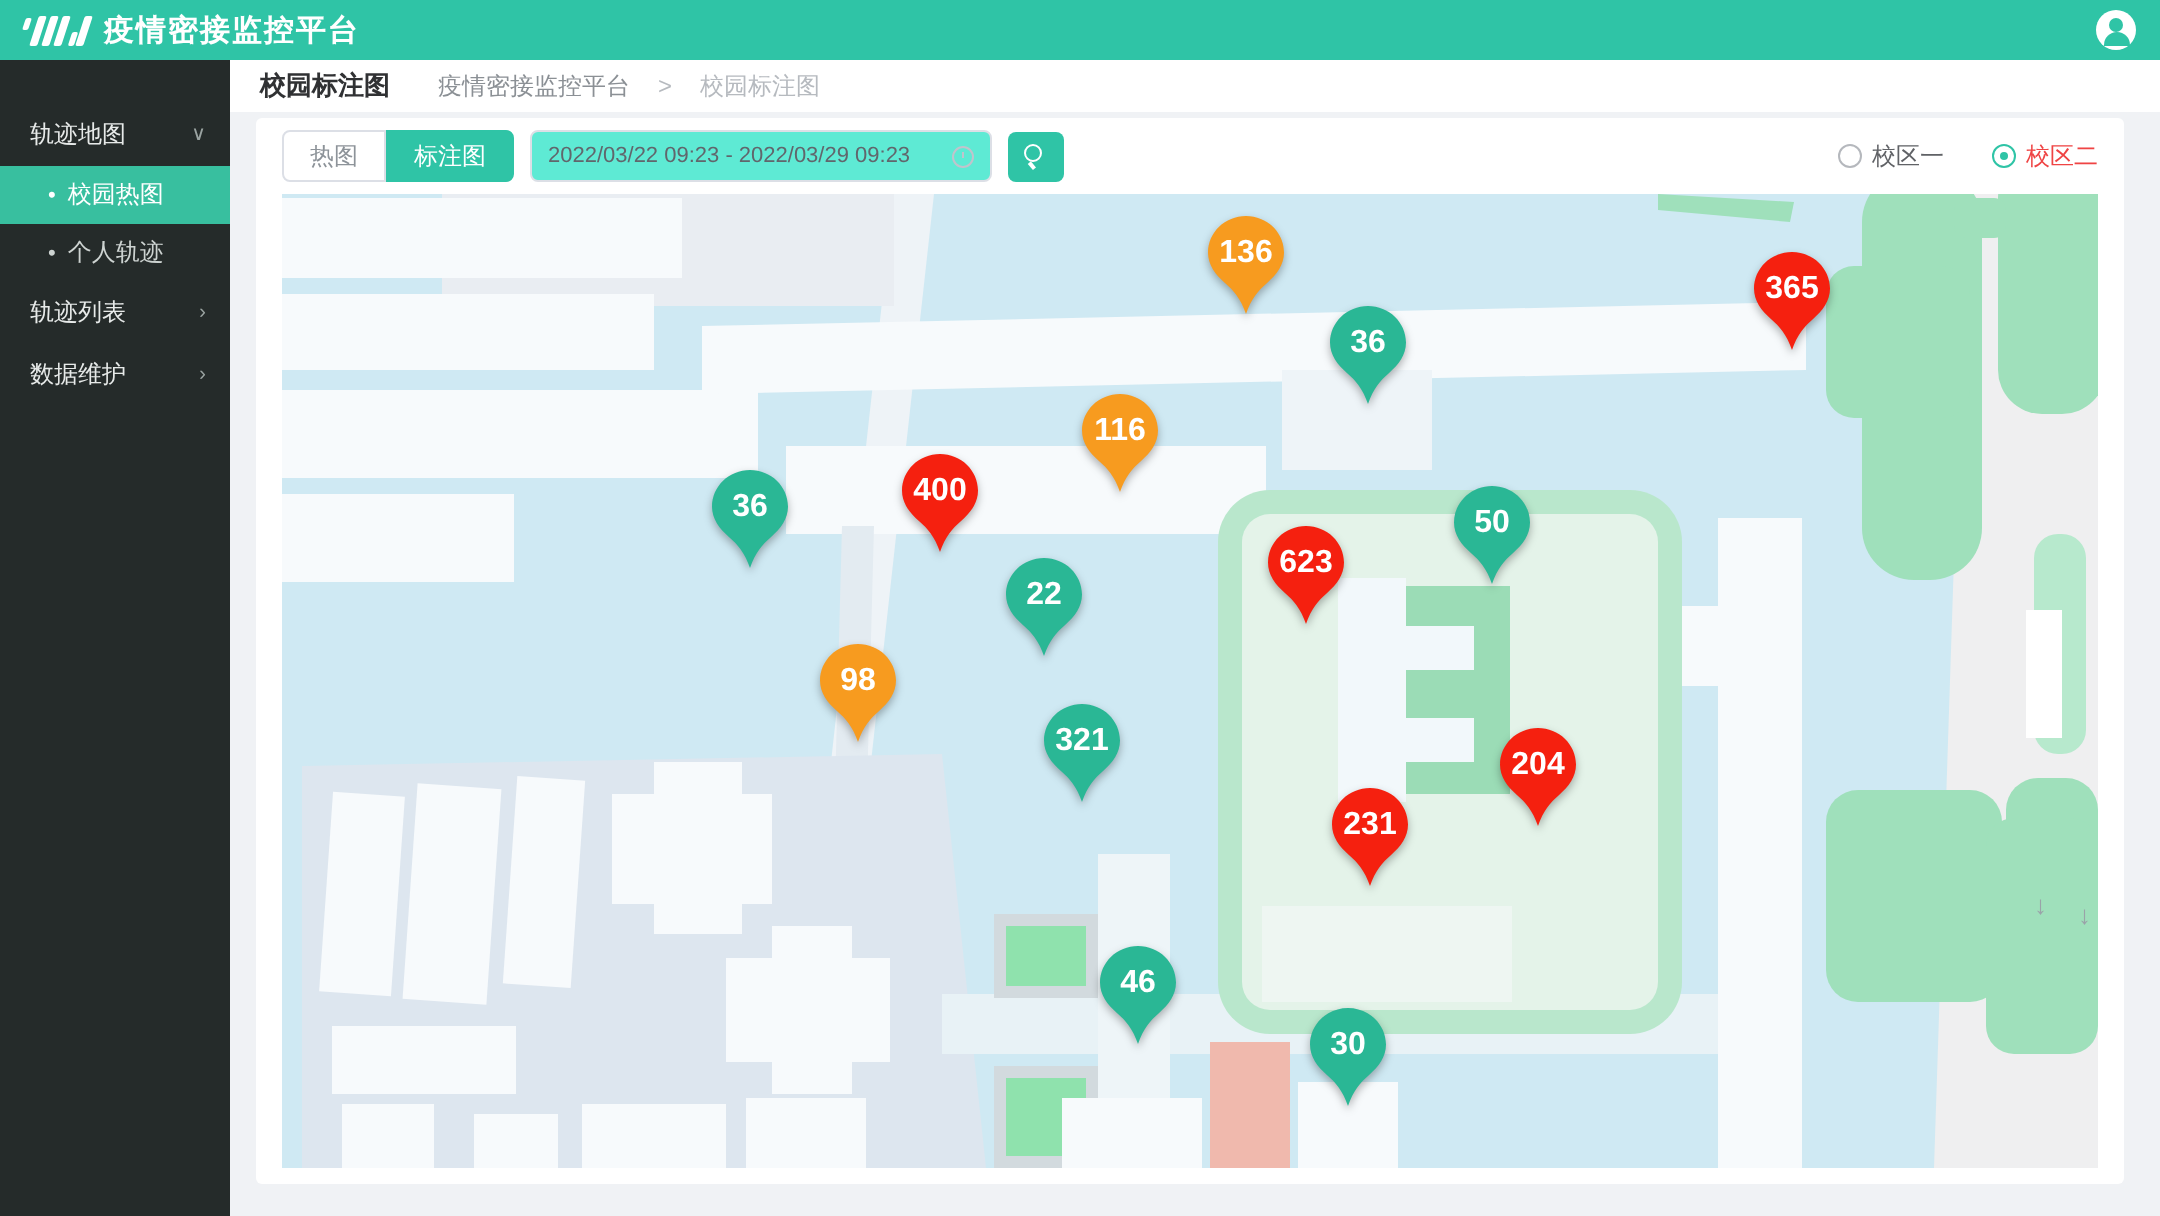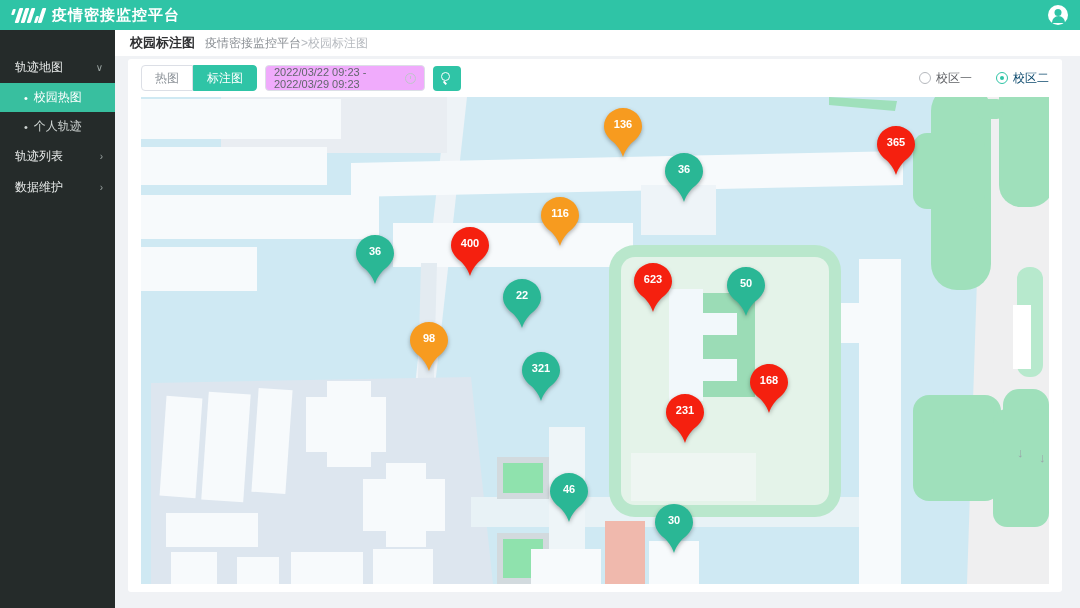--- a/index.html
+++ b/index.html
@@ -25,53 +25,53 @@
   
   .shell { display:flex; height:578px; }
   .sidebar { width:115px; background:#252b2a; flex:none; padding-top:22px; }
   .menu-group { height:31px; display:flex; align-items:center; justify-content:space-between; padding:0 12px 0 15px; color:#e7eae9; cursor:pointer; }
   .menu-group .chev { color:#9aa3a1; font-size:10px; }
   .menu-sub { height:29px; display:flex; align-items:center; gap:6px; padding-left:24px; color:#cdd3d1; cursor:pointer; }
   .menu-sub .dot { font-size:11px; }
   .menu-sub.active { background:#38bf9f; color:#fff; }
 
   .main { flex:1; display:flex; flex-direction:column; background:#f0f2f5; }
-  .breadcrumb-bar { height:26px; background:#fff; display:flex; align-items:center; padding-left:15px; gap:0; }
+  .breadcrumb-bar { height:26px; background:#fff; display:flex; align-items:center; padding-left:15px; gap:14px; }
   .page-title { font-size:13px; font-weight:bold; color:#303133; margin-right:10px; }
   .crumb-root { color:#8b9095; font-size:12px; cursor:pointer; }
   .crumb-sep { color:#b6babf; font-size:12px; }
   .crumb-cur { color:#b6babf; font-size:12px; }
 
   .card { background:#fff; margin:3px 18px 16px 13px; height:533px; border-radius:3px; }
 
   
   .toolbar { display:flex; align-items:center; padding:6px 13px; gap:8px; }
   .tabs { display:flex; }
   .tab { height:26px; padding:2px 13px; font-size:12px; border:1px solid #dcdfe6; background:#fff; color:#8d9399; cursor:pointer; border-radius:4px 0 0 4px; font-family:inherit; }
   .tab.active { background:#2fc4a6; border-color:#2fc4a6; color:#fff; border-radius:0 4px 4px 0; }
-  .date-input { height:26px; width:160px; border:1px solid #dcdfe6; border-radius:4px; display:flex; align-items:center; justify-content:space-between; padding:0 8px; color:#61666c; font-size:11px; cursor:pointer; background:#f0abfc; }
+  .date-input { height:26px; width:231px; border:1px solid #dcdfe6; border-radius:4px; display:flex; align-items:center; justify-content:space-between; padding:0 8px; color:#61666c; font-size:11px; cursor:pointer; background:#5eead4; }
   .clock-icon { width:11px; height:11px; border:1px solid #c0c4cc; border-radius:50%; position:relative; flex:none; }
   .clock-icon::after { content:""; position:absolute; left:4px; top:2px; width:1px; height:3px; background:#c0c4cc; }
   .search-btn { height:25px; width:28px; background:#2fc4a6; border:none; border-radius:4px; cursor:pointer; position:relative; }
   .search-icon { position:absolute; left:8px; top:6px; width:9px; height:9px; border:1.5px solid #fff; border-radius:50%; }
   .search-icon::after { content:""; position:absolute; left:2px; top:8px; width:1.5px; height:4px; background:#fff; transform:rotate(-40deg); }
   .spacer { flex:1; }
   .radio { display:flex; align-items:center; gap:5px; margin-left:16px; cursor:pointer; color:#606266; font-size:12px; }
   .rdot { width:12px; height:12px; border:1px solid #b5b8bd; border-radius:50%; background:#fff; position:relative; flex:none; }
-  .radio.selected { color:#0c4a6e; }
+  .radio.selected { color:#ef4444; }
   .rdot.on { border-color:#2fc4a6; }
   .rdot.on::after { content:""; position:absolute; left:3px; top:3px; width:4px; height:4px; border-radius:50%; background:#2fc4a6; }
 
   
   .map { position:relative; width:908px; height:487px; margin:0 auto; overflow:hidden; background:#cfe9f3; }
   .map svg.basemap { position:absolute; left:0; top:0; }
   .markers { position:absolute; left:0; top:0; width:100%; height:100%; }
   .pin { position:absolute; width:38px; height:50px; cursor:pointer; }
   .pin svg { filter:drop-shadow(0 2px 2px rgba(0,0,0,.3)); display:block; }
-  .pin-num { position:absolute; left:0; top:10px; width:38px; text-align:center; color:#fff; font-size:11px; font-weight:bold; }
+  .pin-num { position:absolute; left:0; top:10px; width:38px; text-align:center; color:#fff; font-size:16px; font-weight:bold; }
   .scroll-arrow { position:absolute; color:#9aa3a9; font-size:13px; cursor:pointer; }
 </style>
 </head>
 <body>
 
 <header class="app-header">
   <div class="logo">
     <span class="logo-mark">
         <i></i>
         <i></i>
@@ -251,21 +251,21 @@
                 <path d="M19 0 C8.5 0 0 8.2 0 18.3 C0 24.5 3.6 29.3 8.6 33.6 C12.6 37 16.5 41.5 19 49 C21.5 41.5 25.4 37 29.4 33.6 C34.4 29.3 38 24.5 38 18.3 C38 8.2 29.5 0 19 0 Z" fill="#2ab795"></path>
               </svg>
               <span class="pin-num">36</span>
             </div>
             <div class="pin" style="left: 493px; top: 166px;">
               <svg width="38" height="50" viewBox="0 0 38 50">
                 <path d="M19 0 C8.5 0 0 8.2 0 18.3 C0 24.5 3.6 29.3 8.6 33.6 C12.6 37 16.5 41.5 19 49 C21.5 41.5 25.4 37 29.4 33.6 C34.4 29.3 38 24.5 38 18.3 C38 8.2 29.5 0 19 0 Z" fill="#f5200f"></path>
               </svg>
               <span class="pin-num">623</span>
             </div>
-            <div class="pin" style="left: 586px; top: 170px;">
+            <div class="pin" style="left: 586px; top: 146px;">
               <svg width="38" height="50" viewBox="0 0 38 50">
                 <path d="M19 0 C8.5 0 0 8.2 0 18.3 C0 24.5 3.6 29.3 8.6 33.6 C12.6 37 16.5 41.5 19 49 C21.5 41.5 25.4 37 29.4 33.6 C34.4 29.3 38 24.5 38 18.3 C38 8.2 29.5 0 19 0 Z" fill="#2ab795"></path>
               </svg>
               <span class="pin-num">50</span>
             </div>
             <div class="pin" style="left: 362px; top: 182px;">
               <svg width="38" height="50" viewBox="0 0 38 50">
                 <path d="M19 0 C8.5 0 0 8.2 0 18.3 C0 24.5 3.6 29.3 8.6 33.6 C12.6 37 16.5 41.5 19 49 C21.5 41.5 25.4 37 29.4 33.6 C34.4 29.3 38 24.5 38 18.3 C38 8.2 29.5 0 19 0 Z" fill="#2ab795"></path>
               </svg>
               <span class="pin-num">22</span>
@@ -279,21 +279,21 @@
             <div class="pin" style="left: 381px; top: 255px;">
               <svg width="38" height="50" viewBox="0 0 38 50">
                 <path d="M19 0 C8.5 0 0 8.2 0 18.3 C0 24.5 3.6 29.3 8.6 33.6 C12.6 37 16.5 41.5 19 49 C21.5 41.5 25.4 37 29.4 33.6 C34.4 29.3 38 24.5 38 18.3 C38 8.2 29.5 0 19 0 Z" fill="#2ab795"></path>
               </svg>
               <span class="pin-num">321</span>
             </div>
             <div class="pin" style="left: 609px; top: 267px;">
               <svg width="38" height="50" viewBox="0 0 38 50">
                 <path d="M19 0 C8.5 0 0 8.2 0 18.3 C0 24.5 3.6 29.3 8.6 33.6 C12.6 37 16.5 41.5 19 49 C21.5 41.5 25.4 37 29.4 33.6 C34.4 29.3 38 24.5 38 18.3 C38 8.2 29.5 0 19 0 Z" fill="#f5200f"></path>
               </svg>
-              <span class="pin-num">168</span>
+              <span class="pin-num">204</span>
             </div>
             <div class="pin" style="left: 525px; top: 297px;">
               <svg width="38" height="50" viewBox="0 0 38 50">
                 <path d="M19 0 C8.5 0 0 8.2 0 18.3 C0 24.5 3.6 29.3 8.6 33.6 C12.6 37 16.5 41.5 19 49 C21.5 41.5 25.4 37 29.4 33.6 C34.4 29.3 38 24.5 38 18.3 C38 8.2 29.5 0 19 0 Z" fill="#f5200f"></path>
               </svg>
               <span class="pin-num">231</span>
             </div>
             <div class="pin" style="left: 409px; top: 376px;">
               <svg width="38" height="50" viewBox="0 0 38 50">
                 <path d="M19 0 C8.5 0 0 8.2 0 18.3 C0 24.5 3.6 29.3 8.6 33.6 C12.6 37 16.5 41.5 19 49 C21.5 41.5 25.4 37 29.4 33.6 C34.4 29.3 38 24.5 38 18.3 C38 8.2 29.5 0 19 0 Z" fill="#2ab795"></path>

